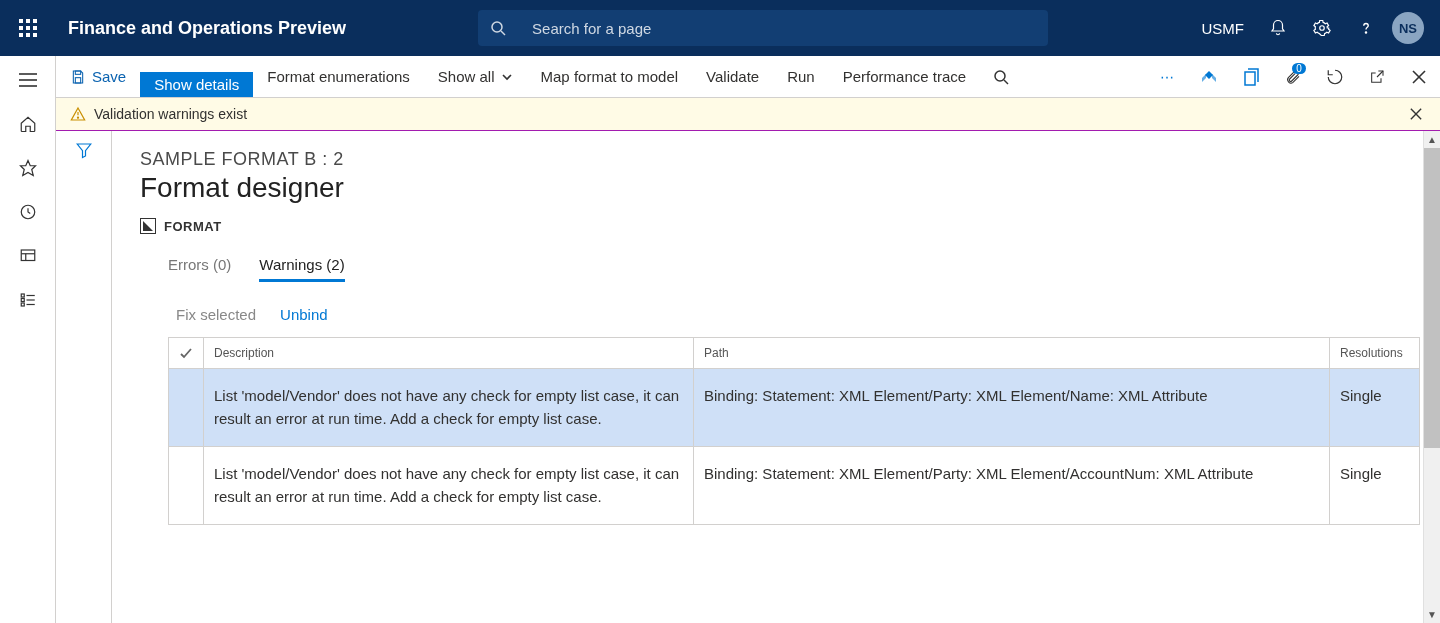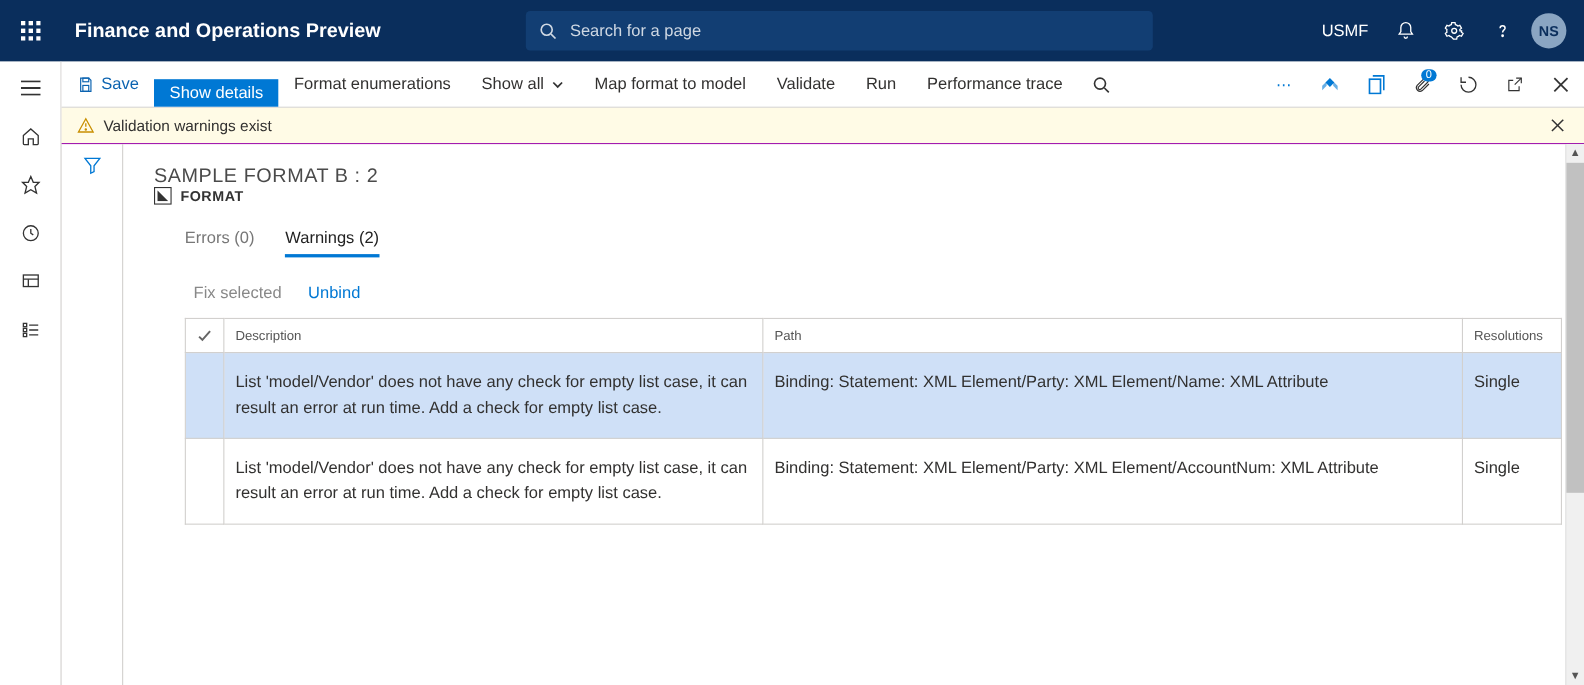--- a/index.html
+++ b/index.html
@@ -51,21 +51,21 @@
     flex: 0 0 570px;
     margin-left: 120px;
   }
   .search-box {
     background: #123e73;
     height: 36px;
     border-radius: 4px;
     display: flex;
     align-items: center;
     padding: 0 12px;
-    gap: 10px;
+    gap: 24px;
     color: #cfd8e3;
   }
   .search-box input {
     flex:1; background:transparent; border:none; outline:none;
     color:#fff; font-size:15px;
   }
   .search-box input::placeholder { color:#cfd8e3; }
   .header-right {
     margin-left: auto;
     display:flex;
@@ -497,20 +497,21 @@
     <div class="content-wrap">
       <div class="content-rail">
         <div style="color:#0078d4">
           <svg width="18" height="18" viewBox="0 0 24 24" fill="none" stroke="#0078d4" stroke-width="1.6">
               <polygon points="3,4 21,4 14,13 14,20 10,22 10,13"></polygon>
             </svg>
         </div>
       </div>
       <div class="content-main">
         <div class="breadcrumb">SAMPLE FORMAT B : 2</div>
+        <h1 class="page-title">Format designer</h1>
         <div class="details-head">
           <span class="box">
             <svg width="10" height="10" viewBox="0 0 10 10" fill="#333">
                 <polygon points="0,10 10,10 0,0"></polygon>
               </svg>
           </span>
           <span>FORMAT</span>
         </div>
 
         <div class="tabs">

